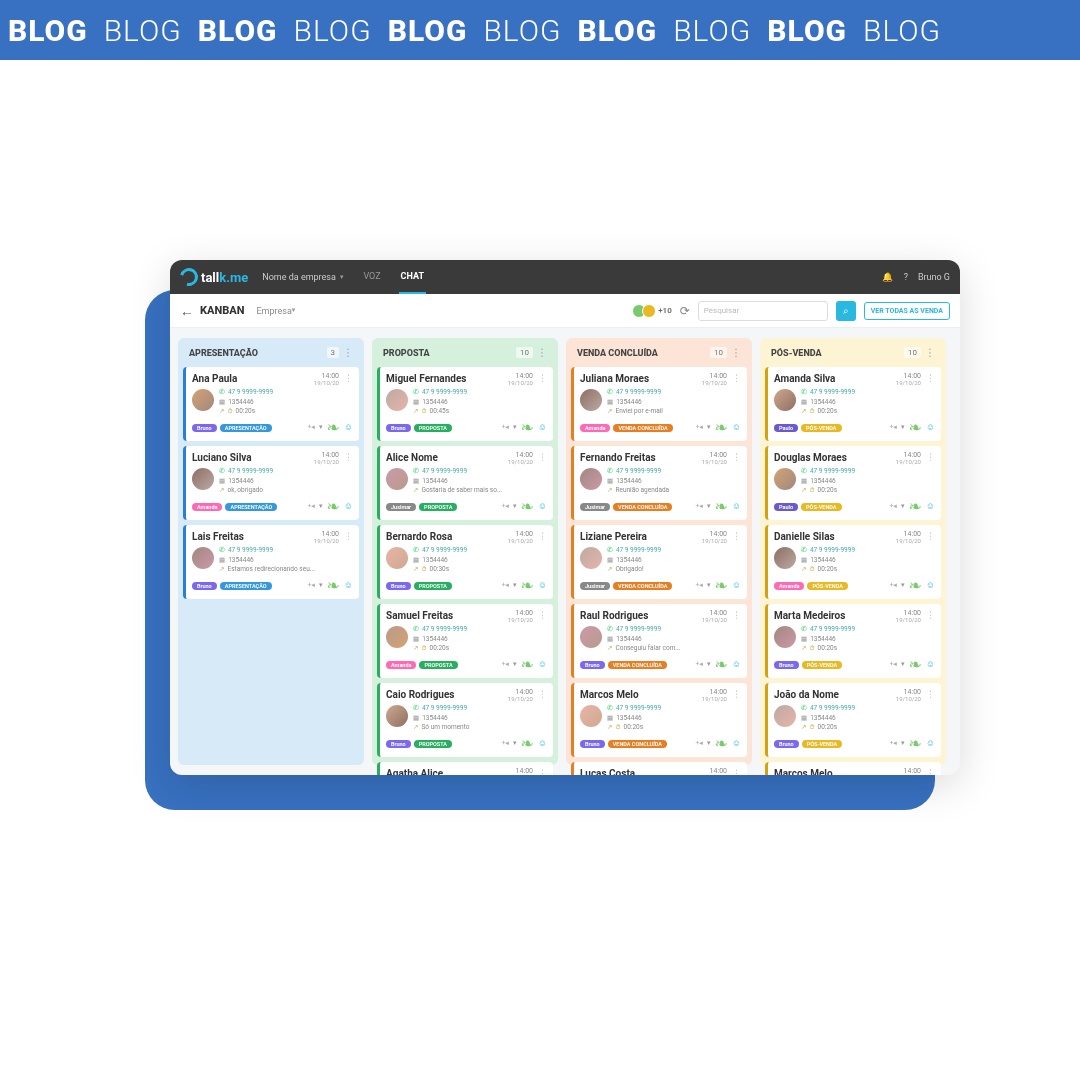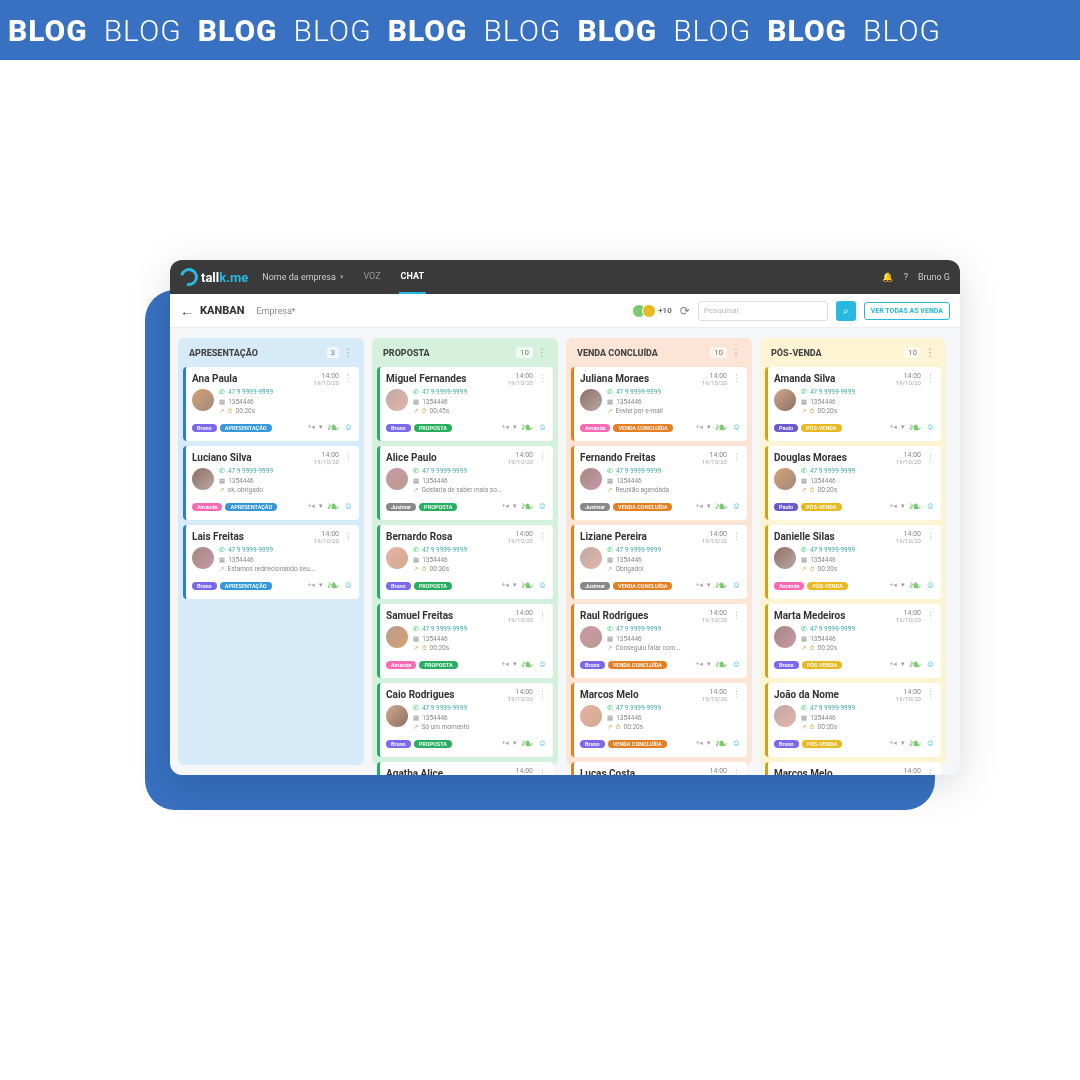--- a/index.html
+++ b/index.html
@@ -315,21 +315,21 @@
         </div>
         <div class="card-foot">
           <span class="foot-icons">+◂ <span class="chev">▾</span></span>
           <span class="leaf">❧</span>
           <span class="face">☺</span>
         </div>
       </div>
           </div>
           <div class="card">
       <div class="card-top">
-        <span class="card-name">Alice Paulo</span>
+        <span class="card-name">Alice Nome</span>
         <div style="display:flex;align-items:flex-start;gap:3px">
           <div class="card-meta">
             <span class="card-time">14:00</span>
             <span class="card-date">19/10/20</span>
           </div>
           <span class="card-dots">⋮</span>
         </div>
       </div>
       <div class="card-body">
         <div class="avatar" style="background:linear-gradient(135deg,#c9a,#b89b8c)"></div>

